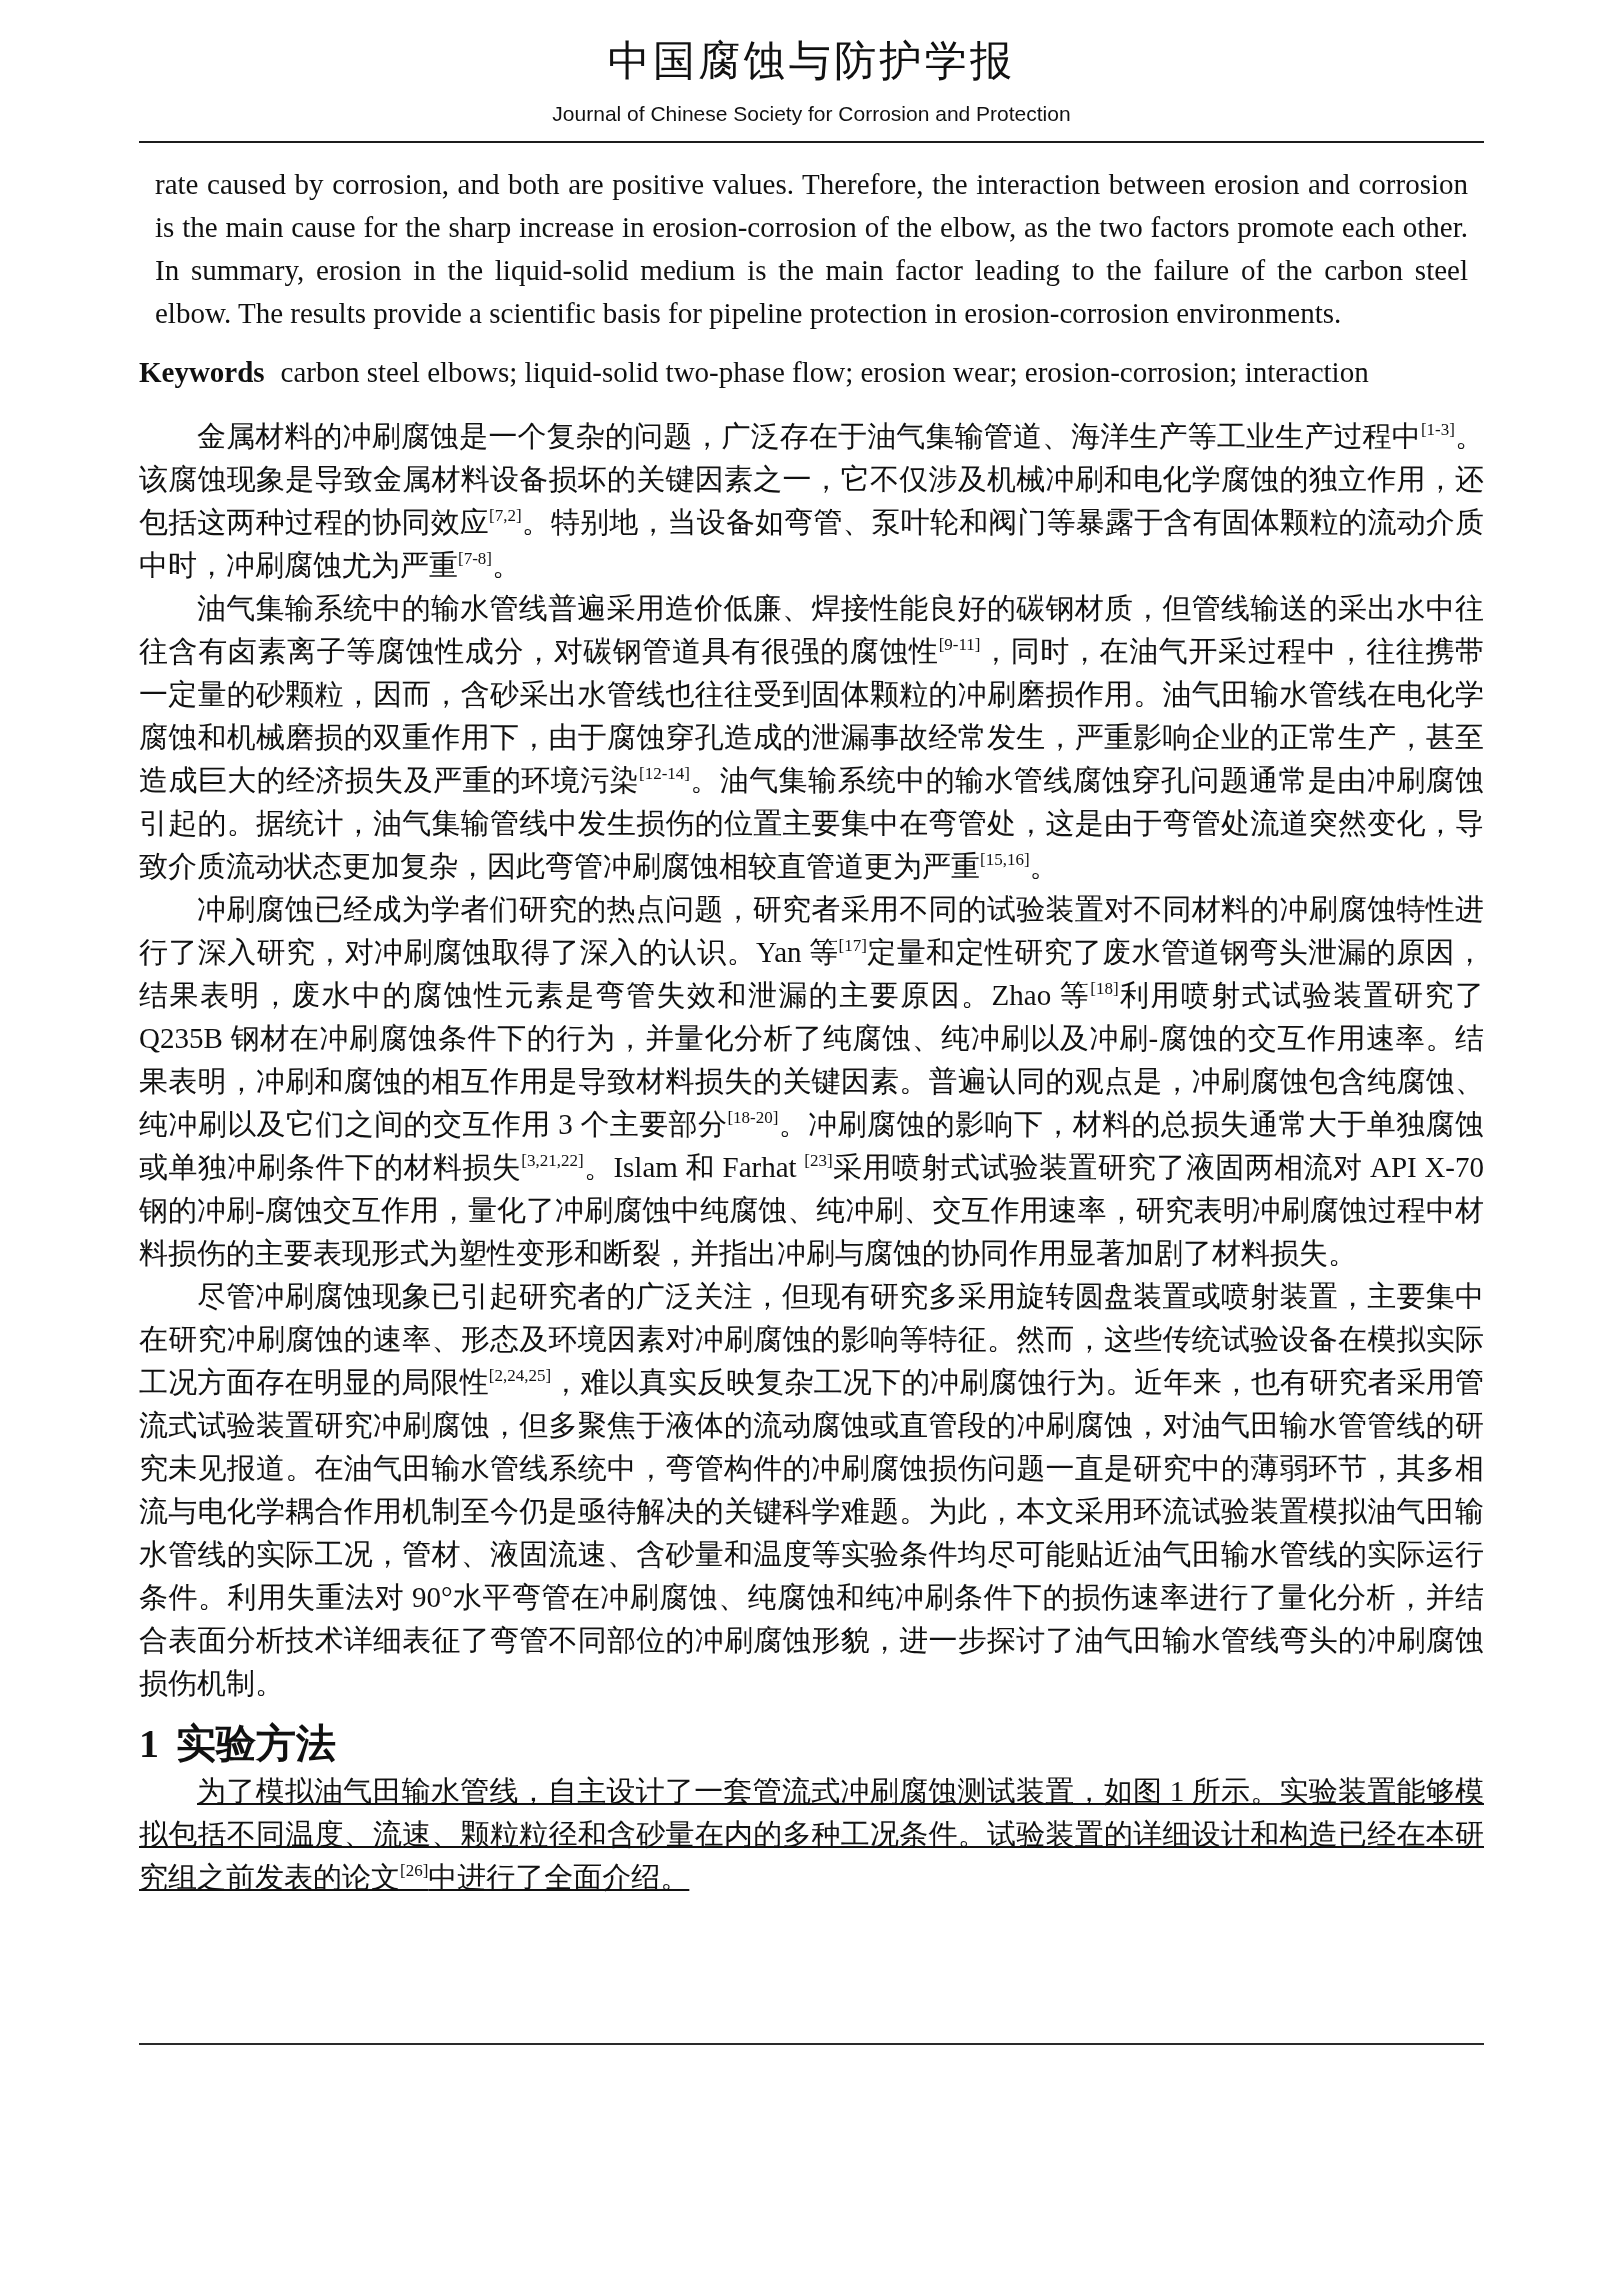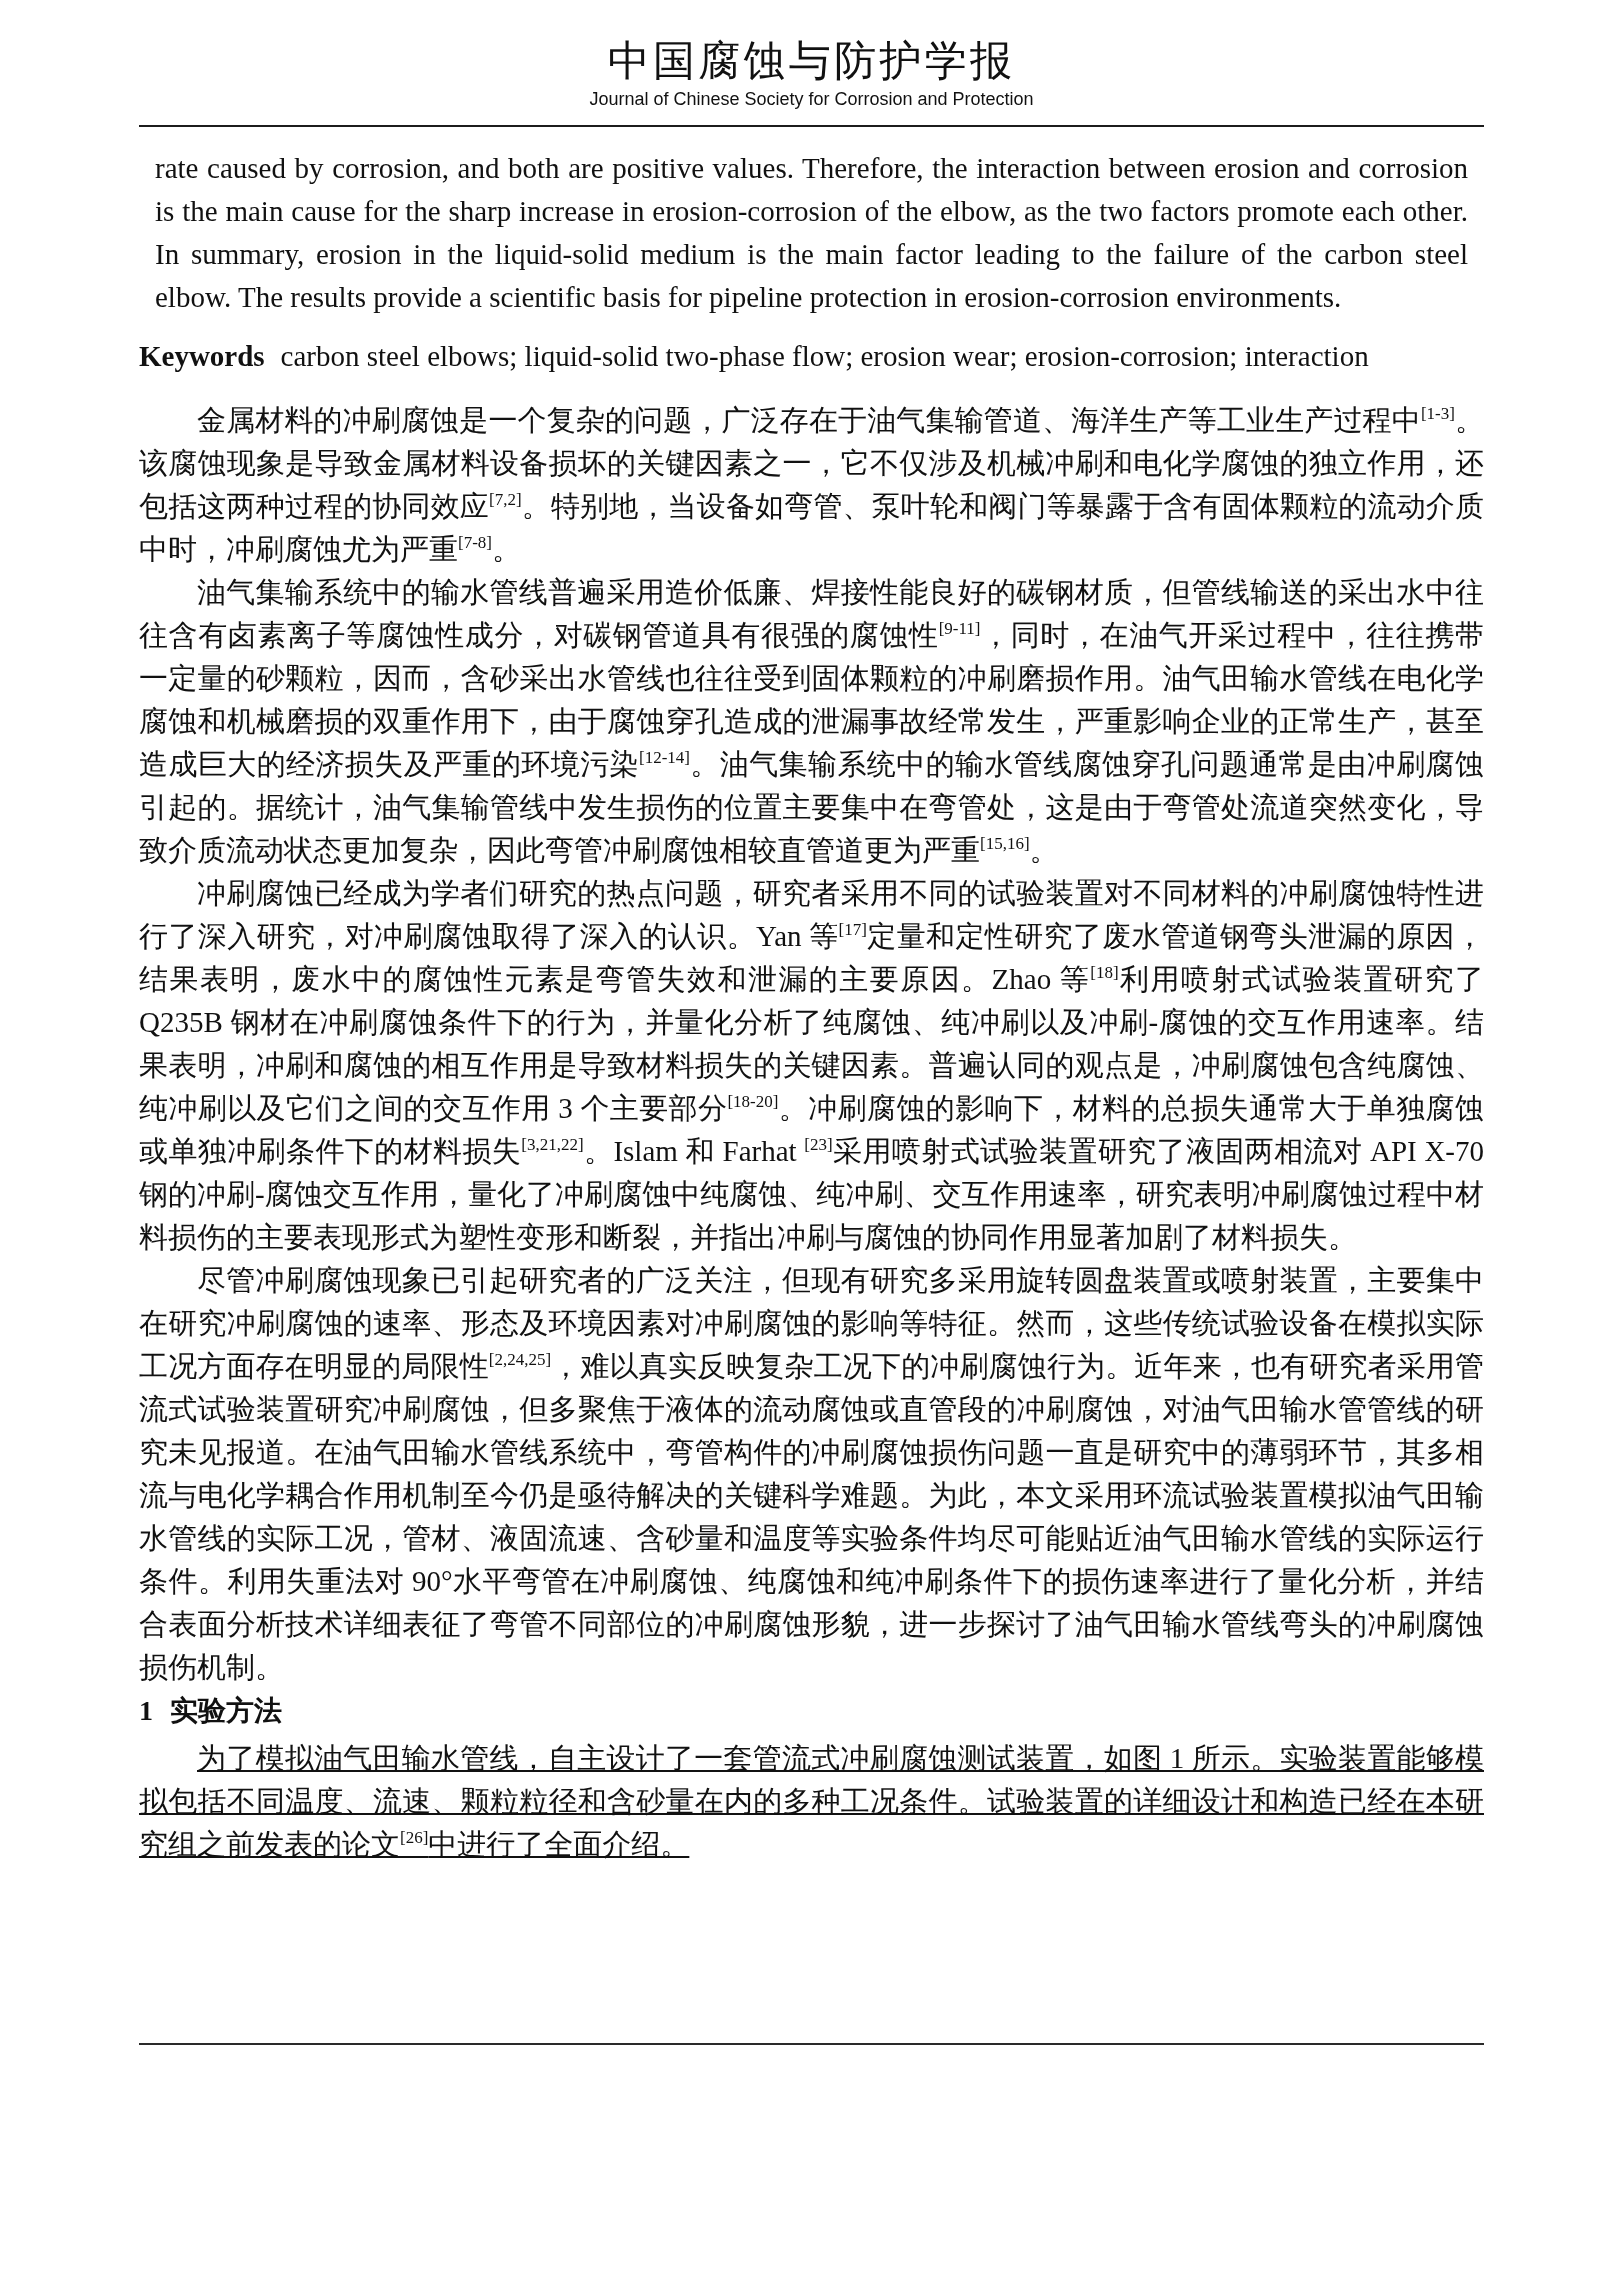--- a/index.html
+++ b/index.html
@@ -22,22 +22,22 @@
     text-align: center;
   }
   .journal-title-zh {
     font-size: 42px;
     font-weight: 400;
     letter-spacing: 3.3px;
     line-height: 1.2;
     font-family: "Liberation Serif", serif;
   }
   .journal-title-en {
-    margin-top: 3px;
-    font-size: 18px;
+    margin-top: 15px;
+    font-size: 21px;
     font-weight: 400;
     line-height: 1.2;
     font-family: "Liberation Sans", sans-serif;
   }
   .header-rule {
     margin-top: 14.4px;
     border-bottom: 2.6px solid #1c1c1c;
     height: 0;
   }
   .abstract-block {
@@ -71,22 +71,23 @@
   }
   .cn-para span, .abstract-paragraph span {
     text-indent: 0;
   }
   sup.cite {
     font-size: 17px;
     line-height: 0;
     vertical-align: super;
   }
   .section-heading {
+    margin-top: 17px;
     margin-bottom: 5.2px;
-    font-size: 28px;
+    font-size: 40px;
     font-weight: bold;
     line-height: 43px;
   }
   .section-number {
     margin-right: 17px;
   }
   .section-paragraphs {
     margin-top: 0;
     text-decoration: underline;
   }

